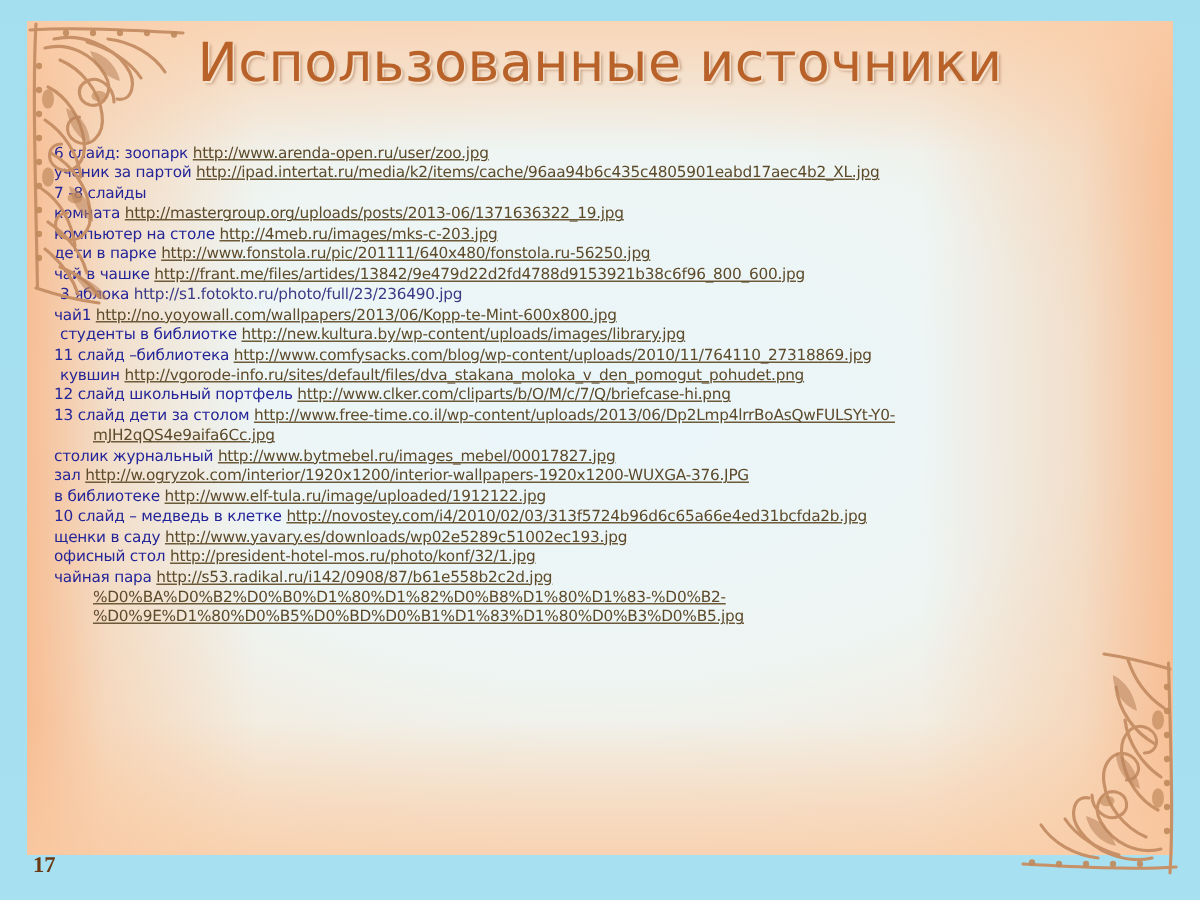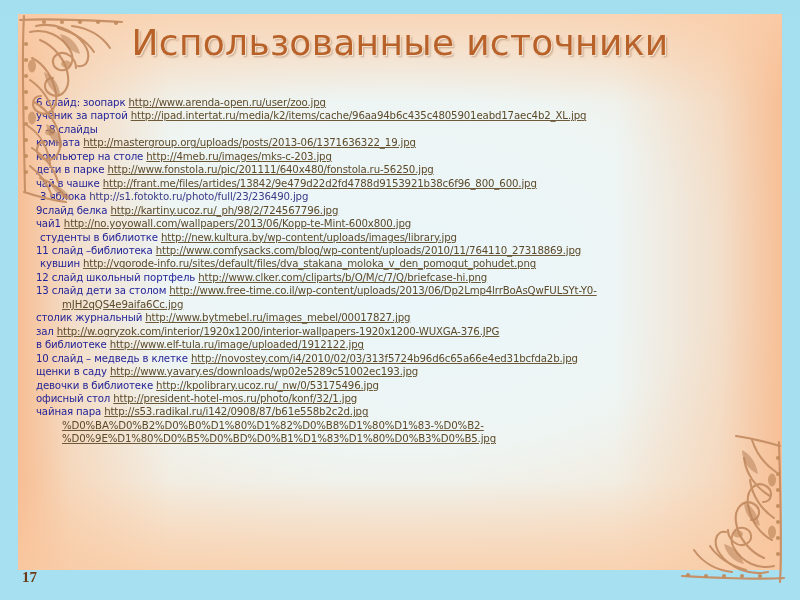--- a/index.html
+++ b/index.html
@@ -222,34 +222,32 @@
 
   <div id="sources">
       <div class="row"><span class="lbl">6 слайд: зоопарк </span><span class="url">http://www.arenda-open.ru/user/zoo.jpg</span></div>
       <div class="row"><span class="lbl">ученик за партой </span><span class="url">http://ipad.intertat.ru/media/k2/items/cache/96aa94b6c435c4805901eabd17aec4b2_XL.jpg</span></div>
       <div class="row"><span class="lbl">7 -8 слайды</span></div>
       <div class="row"><span class="lbl">комната  </span><span class="url">http://mastergroup.org/uploads/posts/2013-06/1371636322_19.jpg</span></div>
       <div class="row"><span class="lbl">компьютер на столе </span><span class="url">http://4meb.ru/images/mks-c-203.jpg</span></div>
       <div class="row"><span class="lbl">дети в парке </span><span class="url">http://www.fonstola.ru/pic/201111/640x480/fonstola.ru-56250.jpg</span></div>
       <div class="row"><span class="lbl">чай в чашке </span><span class="url">http://frant.me/files/artides/13842/9e479d22d2fd4788d9153921b38c6f96_800_600.jpg</span></div>
       <div class="row indent1"><span class="lbl"> 3 яблока </span><span class="plain">http://s1.fotokto.ru/photo/full/23/236490.jpg</span></div>
-      <div class="row"><span class="lbl">9слайд  белка </span><span class="url">http://kartiny.ucoz.ru/_ph/98/2/724567796.jpg</span></div>
       <div class="row"><span class="lbl">чай1 </span><span class="url">http://no.yoyowall.com/wallpapers/2013/06/Kopp-te-Mint-600x800.jpg</span></div>
       <div class="row indent1"><span class="lbl"> студенты в библиотке  </span><span class="url">http://new.kultura.by/wp-content/uploads/images/library.jpg</span></div>
       <div class="row"><span class="lbl">11 слайд –библиотека </span><span class="url">http://www.comfysacks.com/blog/wp-content/uploads/2010/11/764110_27318869.jpg</span></div>
       <div class="row indent1"><span class="lbl"> кувшин </span><span class="url">http://vgorode-info.ru/sites/default/files/dva_stakana_moloka_v_den_pomogut_pohudet.png</span></div>
       <div class="row"><span class="lbl">12 слайд  школьный портфель </span><span class="url">http://www.clker.com/cliparts/b/O/M/c/7/Q/briefcase-hi.png</span></div>
       <div class="row"><span class="lbl">13 слайд  дети за столом </span><span class="url">http://www.free-time.co.il/wp-content/uploads/2013/06/Dp2Lmp4lrrBoAsQwFULSYt-Y0-</span></div>
       <div class="row indent2"><span class="url">mJH2qQS4e9aifa6Cc.jpg</span></div>
       <div class="row"><span class="lbl">столик журнальный </span><span class="url">http://www.bytmebel.ru/images_mebel/00017827.jpg</span></div>
       <div class="row"><span class="lbl">зал </span><span class="url">http://w.ogryzok.com/interior/1920x1200/interior-wallpapers-1920x1200-WUXGA-376.JPG</span></div>
       <div class="row"><span class="lbl">в библиотеке </span><span class="url">http://www.elf-tula.ru/image/uploaded/1912122.jpg</span></div>
       <div class="row"><span class="lbl">10 слайд – медведь в клетке </span><span class="url">http://novostey.com/i4/2010/02/03/313f5724b96d6c65a66e4ed31bcfda2b.jpg</span></div>
       <div class="row"><span class="lbl">щенки  в саду </span><span class="url">http://www.yavary.es/downloads/wp02e5289c51002ec193.jpg</span></div>
-      <div class="row"><span class="lbl">девочки в библиотеке </span><span class="url">http://kpolibrary.ucoz.ru/_nw/0/53175496.jpg</span></div>
       <div class="row"><span class="lbl">офисный стол </span><span class="url">http://president-hotel-mos.ru/photo/konf/32/1.jpg</span></div>
       <div class="row"><span class="lbl">чайная пара  </span><span class="url">http://s53.radikal.ru/i142/0908/87/b61e558b2c2d.jpg</span></div>
       <div class="row indent2"><span class="url">%D0%BA%D0%B2%D0%B0%D1%80%D1%82%D0%B8%D1%80%D1%83-%D0%B2-</span></div>
       <div class="row indent2"><span class="url">%D0%9E%D1%80%D0%B5%D0%BD%D0%B1%D1%83%D1%80%D0%B3%D0%B5.jpg</span></div>
     </div>
 
   <div id="page-number">17</div>
 
 </div>
 

